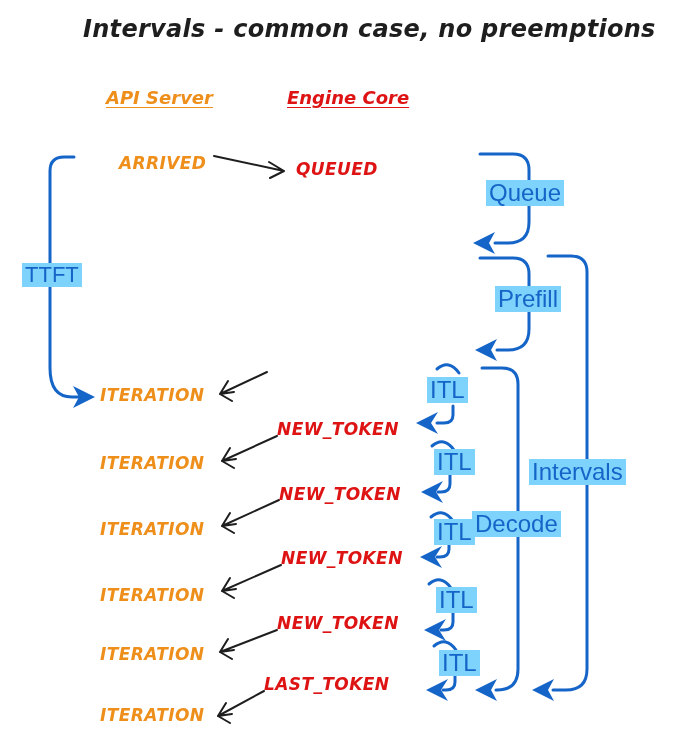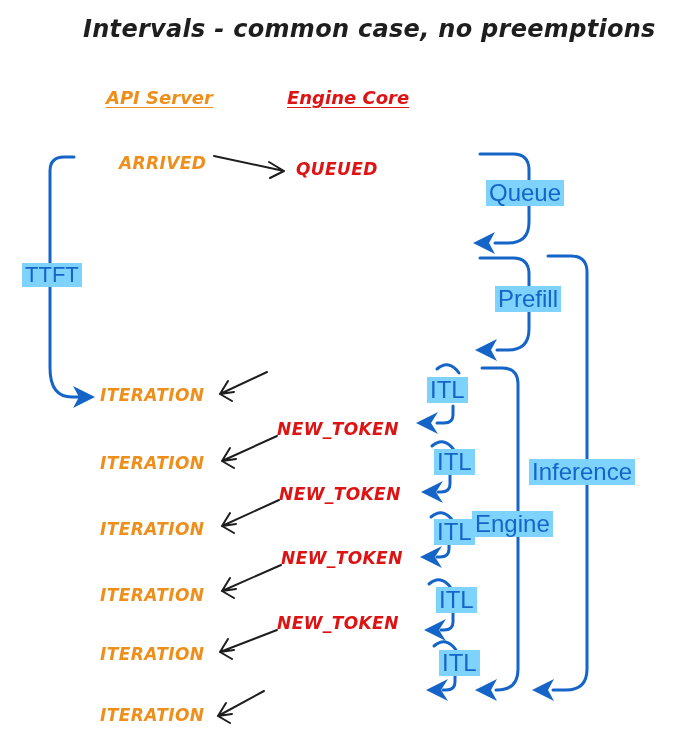--- a/index.html
+++ b/index.html
@@ -107,25 +107,26 @@
   <div class="lbl hand event orange" style="left:100px;top:520px;">ITERATION</div>
   <div class="lbl hand event orange" style="left:100px;top:586px;">ITERATION</div>
   <div class="lbl hand event orange" style="left:100px;top:645px;">ITERATION</div>
   <div class="lbl hand event orange" style="left:100px;top:706px;">ITERATION</div>
 
   <div class="lbl hand event red" style="left:296px;top:160px;">QUEUED</div>
   <div class="lbl hand event red" style="left:277px;top:420px;">NEW_TOKEN</div>
   <div class="lbl hand event red" style="left:279px;top:485px;">NEW_TOKEN</div>
   <div class="lbl hand event red" style="left:281px;top:549px;">NEW_TOKEN</div>
   <div class="lbl hand event red" style="left:277px;top:614px;">NEW_TOKEN</div>
+  <div class="lbl hand event red" style="left:264px;top:675px;">LAST_TOKEN</div>
 
   <div class="lbl bluelbl ttft" style="left:22px;top:263px;text-align:center;">TTFT</div>
   <div class="lbl bluelbl" style="left:486px;top:180px;">Queue</div>
   <div class="lbl bluelbl" style="left:495px;top:286px;">Prefill</div>
   <div class="lbl bluelbl" style="left:427px;top:377px;">ITL</div>
   <div class="lbl bluelbl" style="left:434px;top:449px;">ITL</div>
   <div class="lbl bluelbl" style="left:434px;top:519px;">ITL</div>
   <div class="lbl bluelbl" style="left:436px;top:587px;">ITL</div>
   <div class="lbl bluelbl" style="left:439px;top:650px;">ITL</div>
-  <div class="lbl bluelbl" style="left:472px;top:511px;">Engine</div>
-  <div class="lbl bluelbl" style="left:529px;top:459px;">Inference</div>
+  <div class="lbl bluelbl" style="left:472px;top:511px;">Decode</div>
+  <div class="lbl bluelbl" style="left:529px;top:459px;">Intervals</div>
 
 </div>
 
 </body></html>

